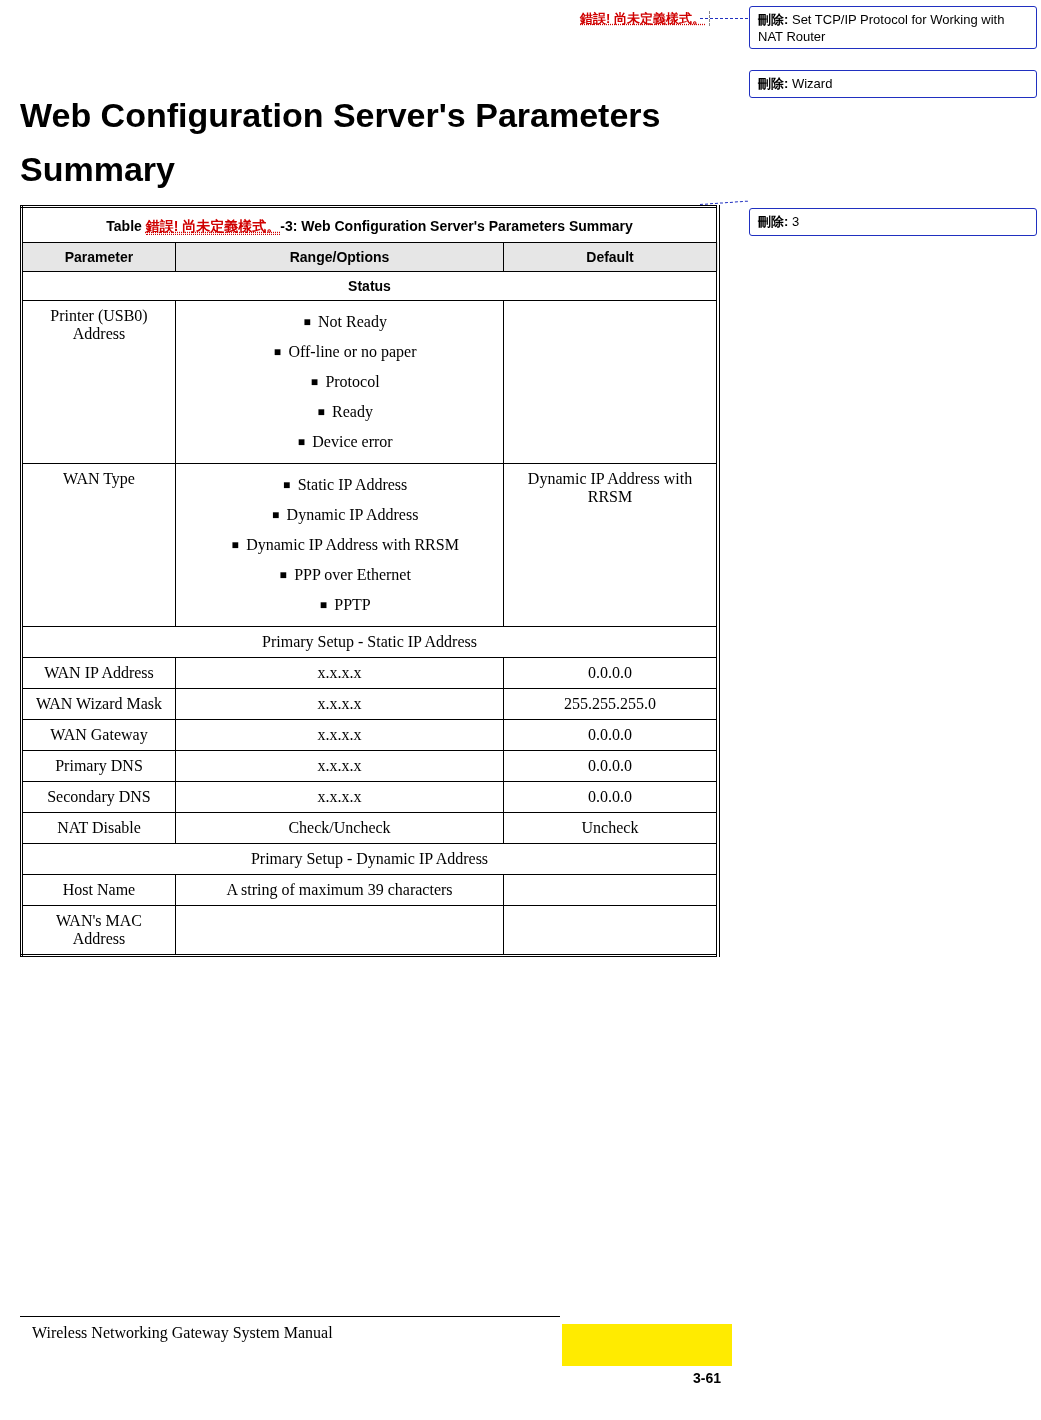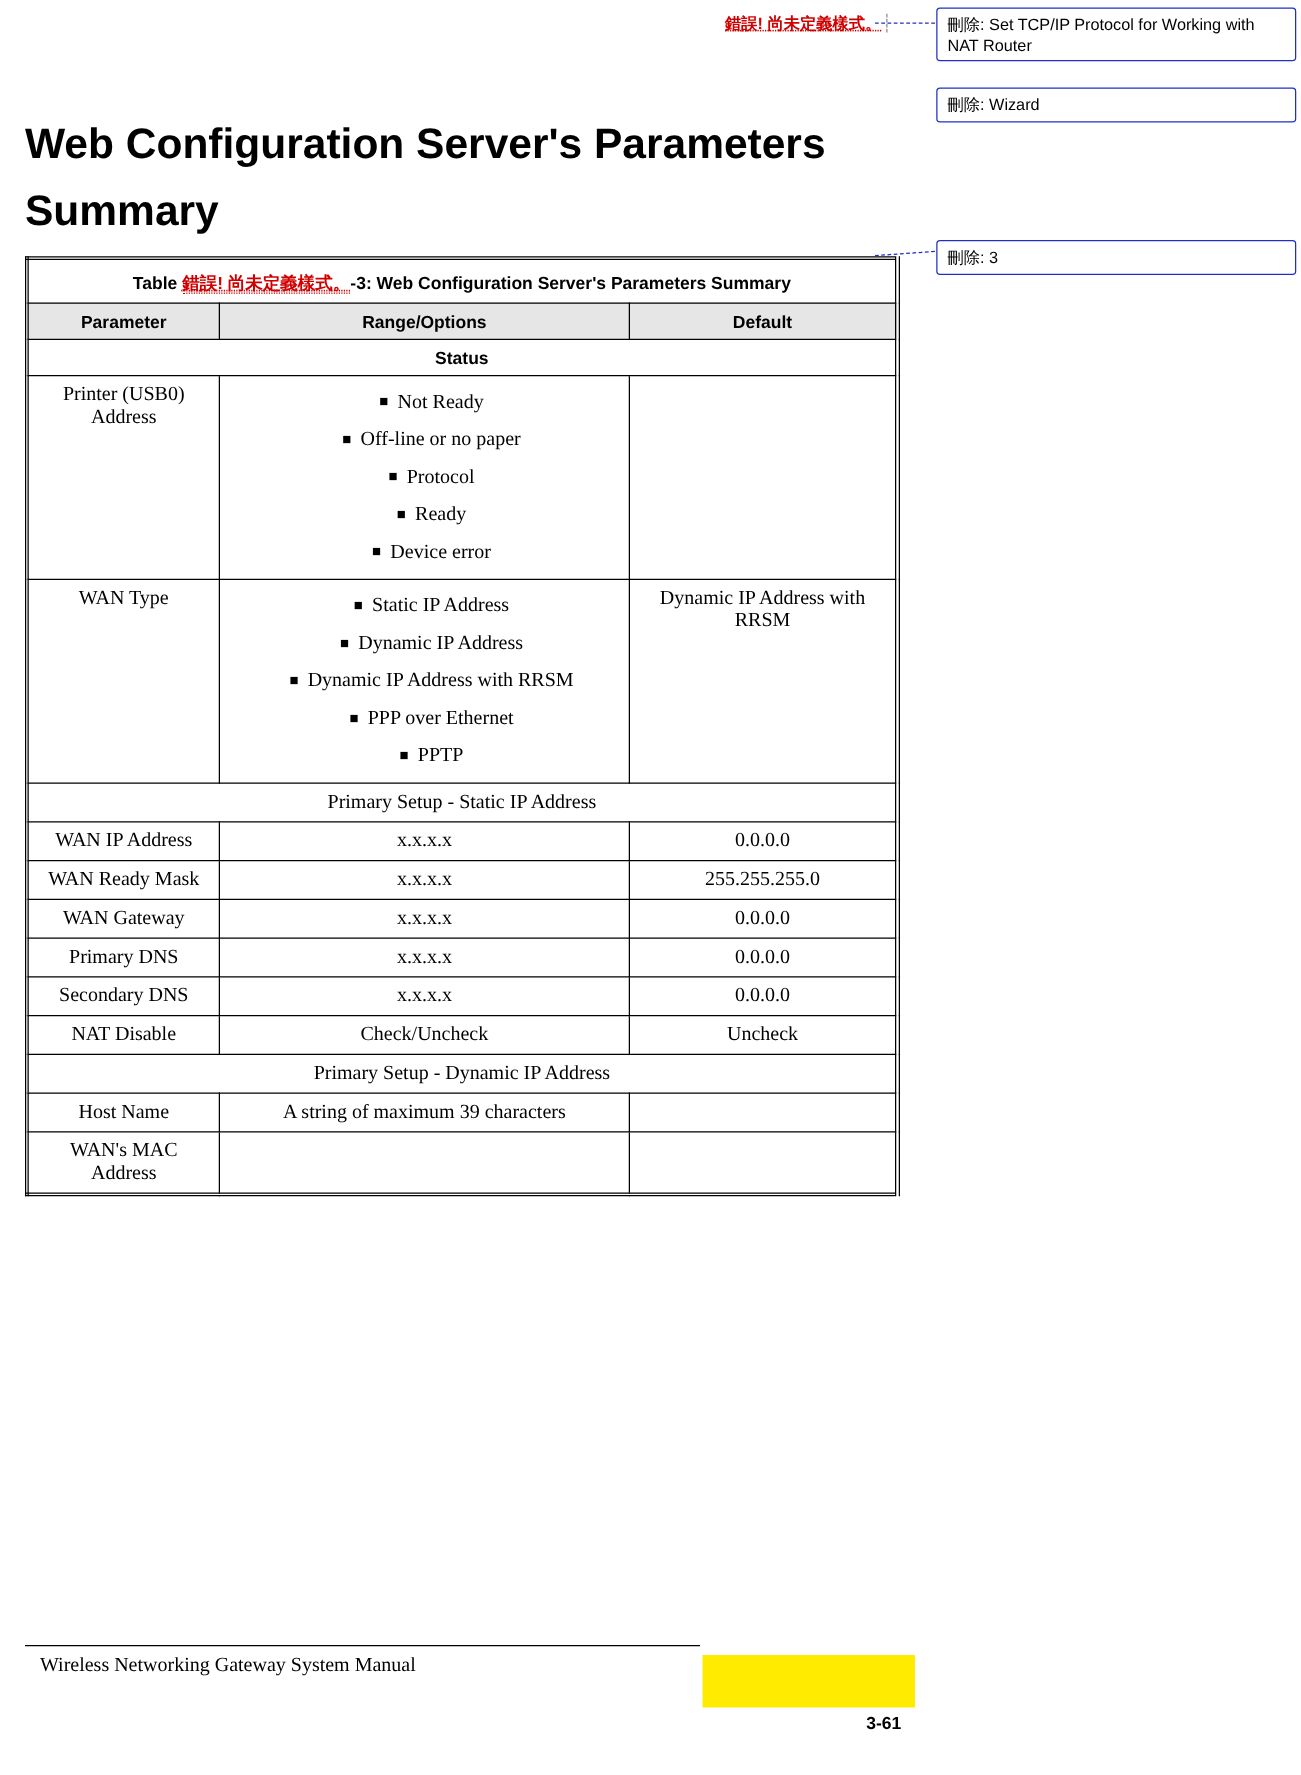--- a/index.html
+++ b/index.html
@@ -116,24 +116,24 @@
     position: absolute;
     left: 749px;
     width: 270px;
     border: 1.5px solid #2030c0;
     border-radius: 3px;
     padding: 4px 8px;
     font-family: Arial, "Microsoft JhengHei", sans-serif;
     font-size: 13px;
     background: #fff;
   }
-  .balloon .label { font-weight: normal; }
+  .balloon .label { font-weight: bold; }
   .b1 { top: 6px; }
   .b2 { top: 70px; }
-  .b3 { top: 192px; }
+  .b3 { top: 208px; }
 
   
   .connector {
     position: absolute;
     border-top: 1px dashed #2030c0;
   }
   .c1 { left: 700px; top: 18px; width: 48px; }
   .c3 { left: 700px; top: 204px; width: 48px; transform: rotate(-4deg); transform-origin: left center; }
 
   
@@ -220,21 +220,21 @@
     </tr>
     <tr>
       <td colspan="3" class="subsection">Primary Setup - Static IP Address</td>
     </tr>
     <tr>
       <td class="cell">WAN IP Address</td>
       <td class="cell">x.x.x.x</td>
       <td class="cell">0.0.0.0</td>
     </tr>
     <tr>
-      <td class="cell">WAN Ready Mask</td>
+      <td class="cell">WAN Wizard Mask</td>
       <td class="cell">x.x.x.x</td>
       <td class="cell">255.255.255.0</td>
     </tr>
     <tr>
       <td class="cell">WAN Gateway</td>
       <td class="cell">x.x.x.x</td>
       <td class="cell">0.0.0.0</td>
     </tr>
     <tr>
       <td class="cell">Primary DNS</td>

